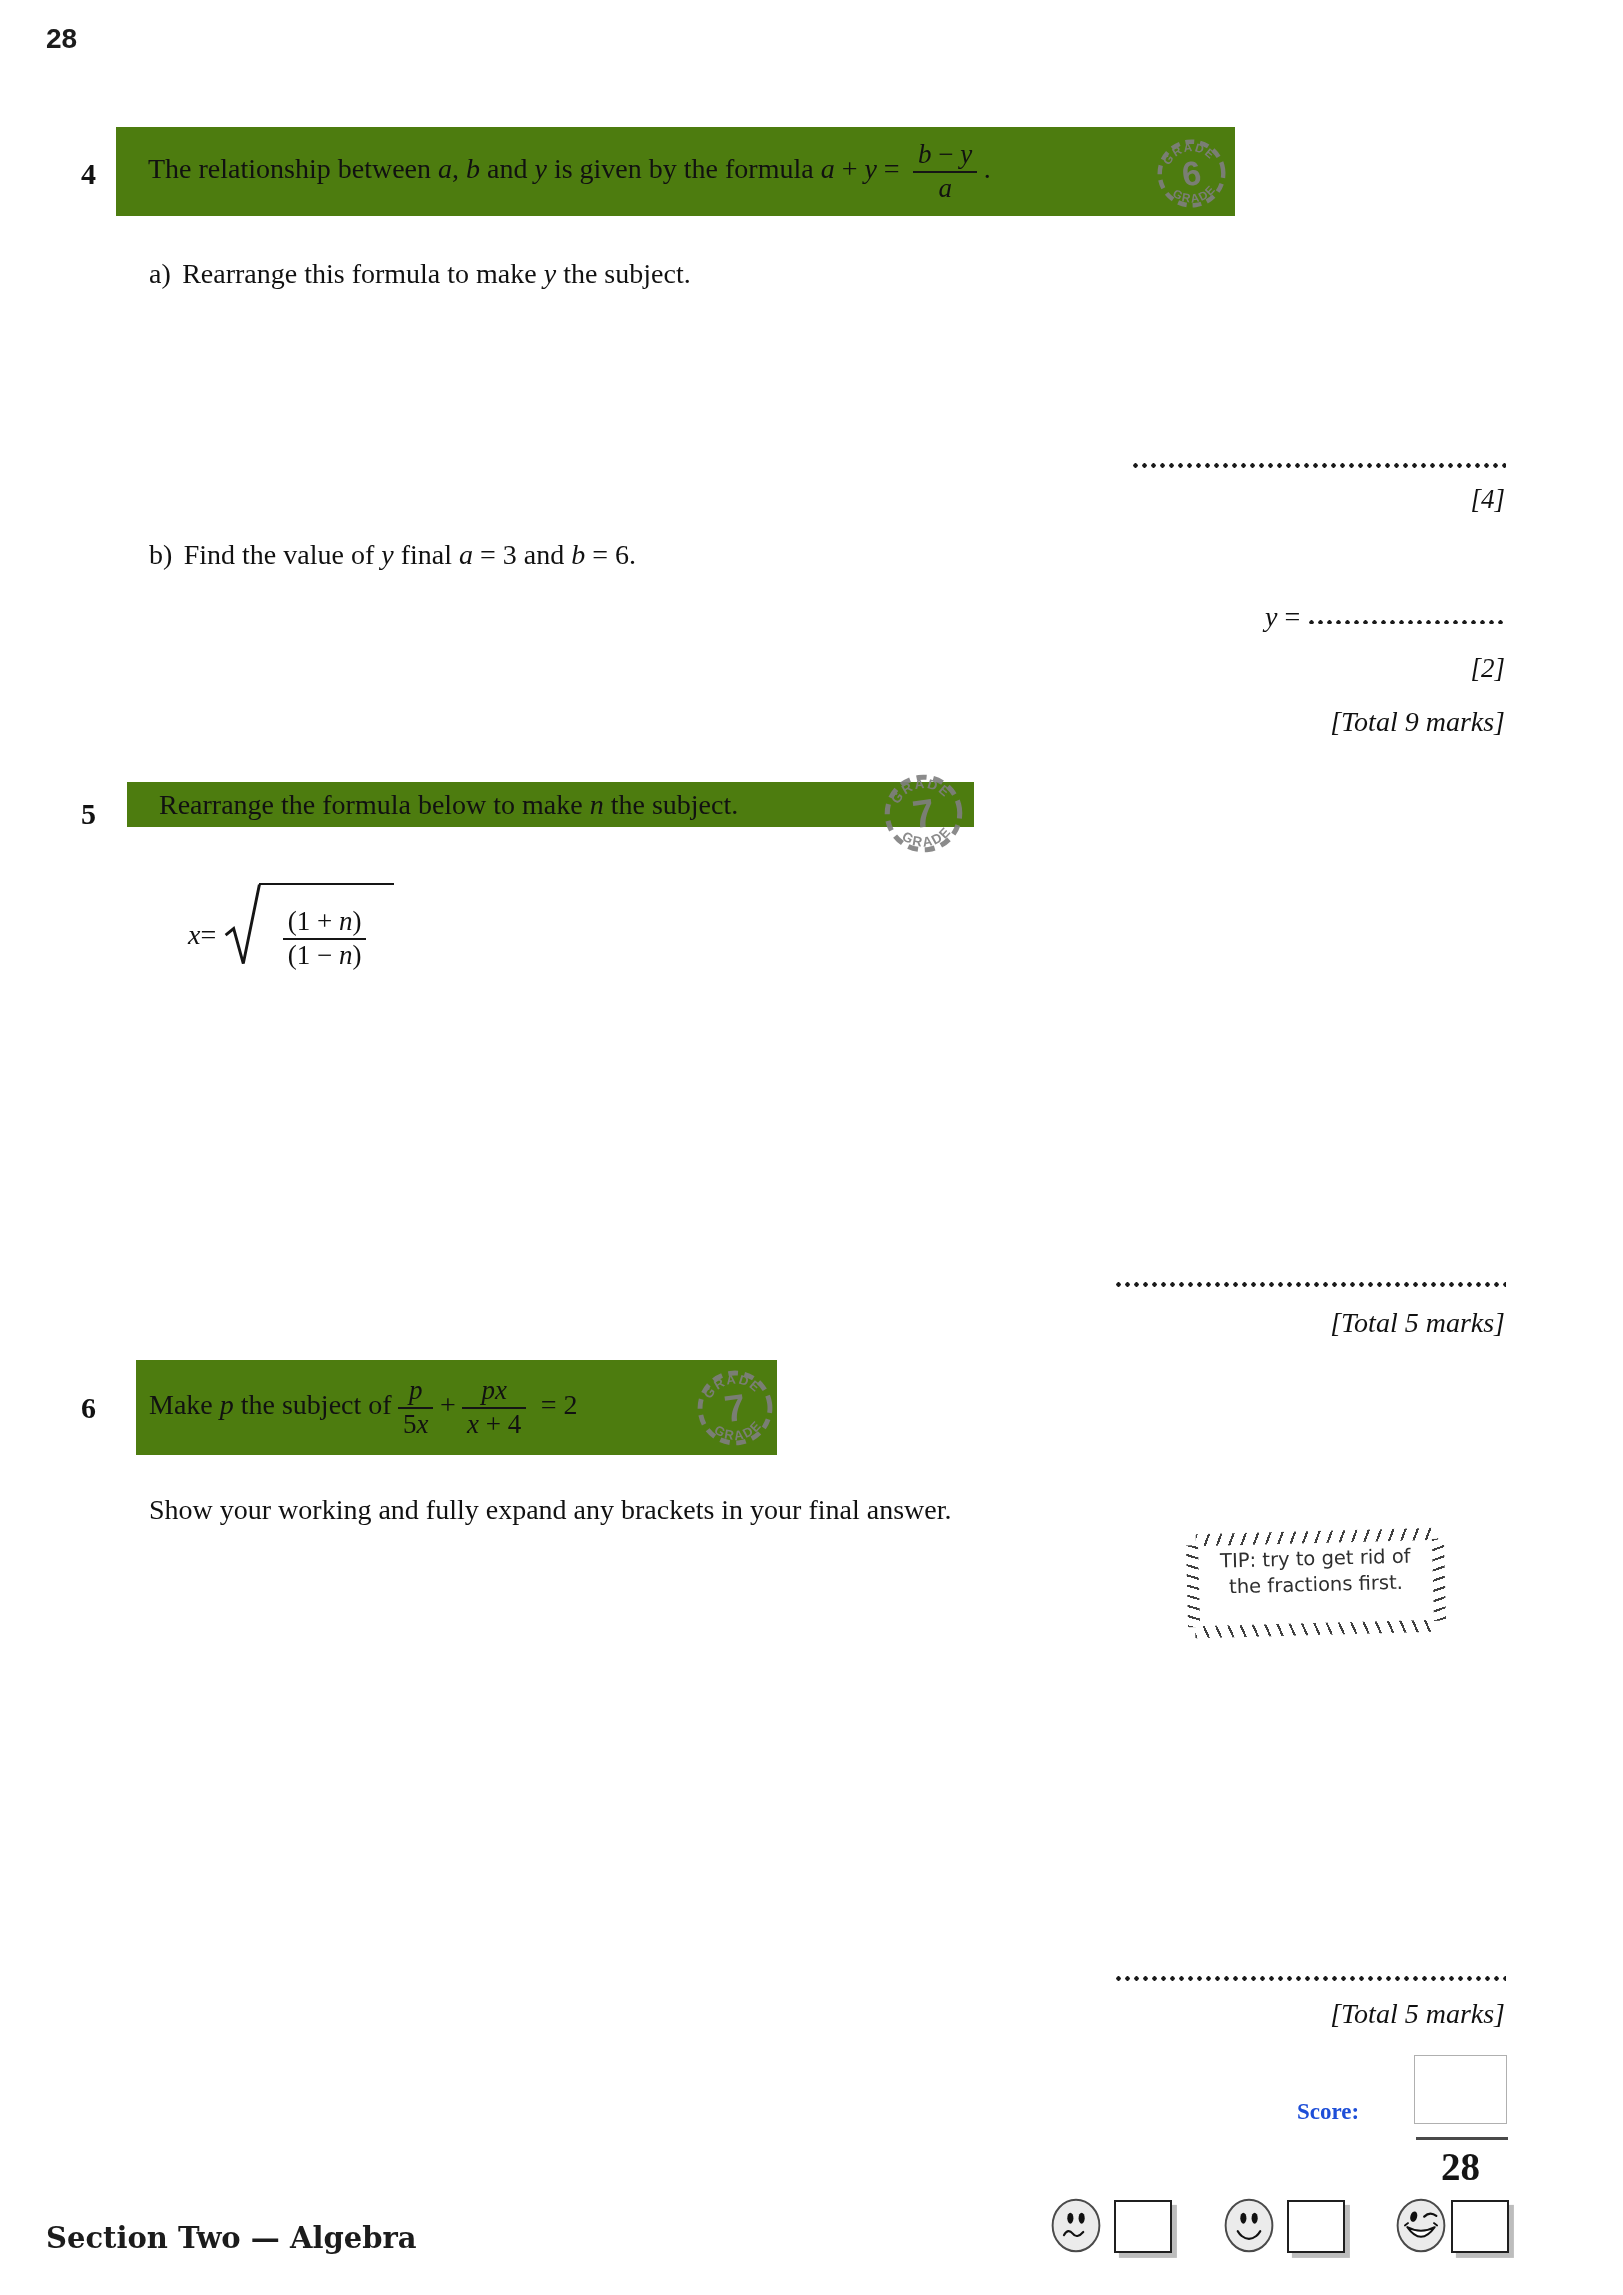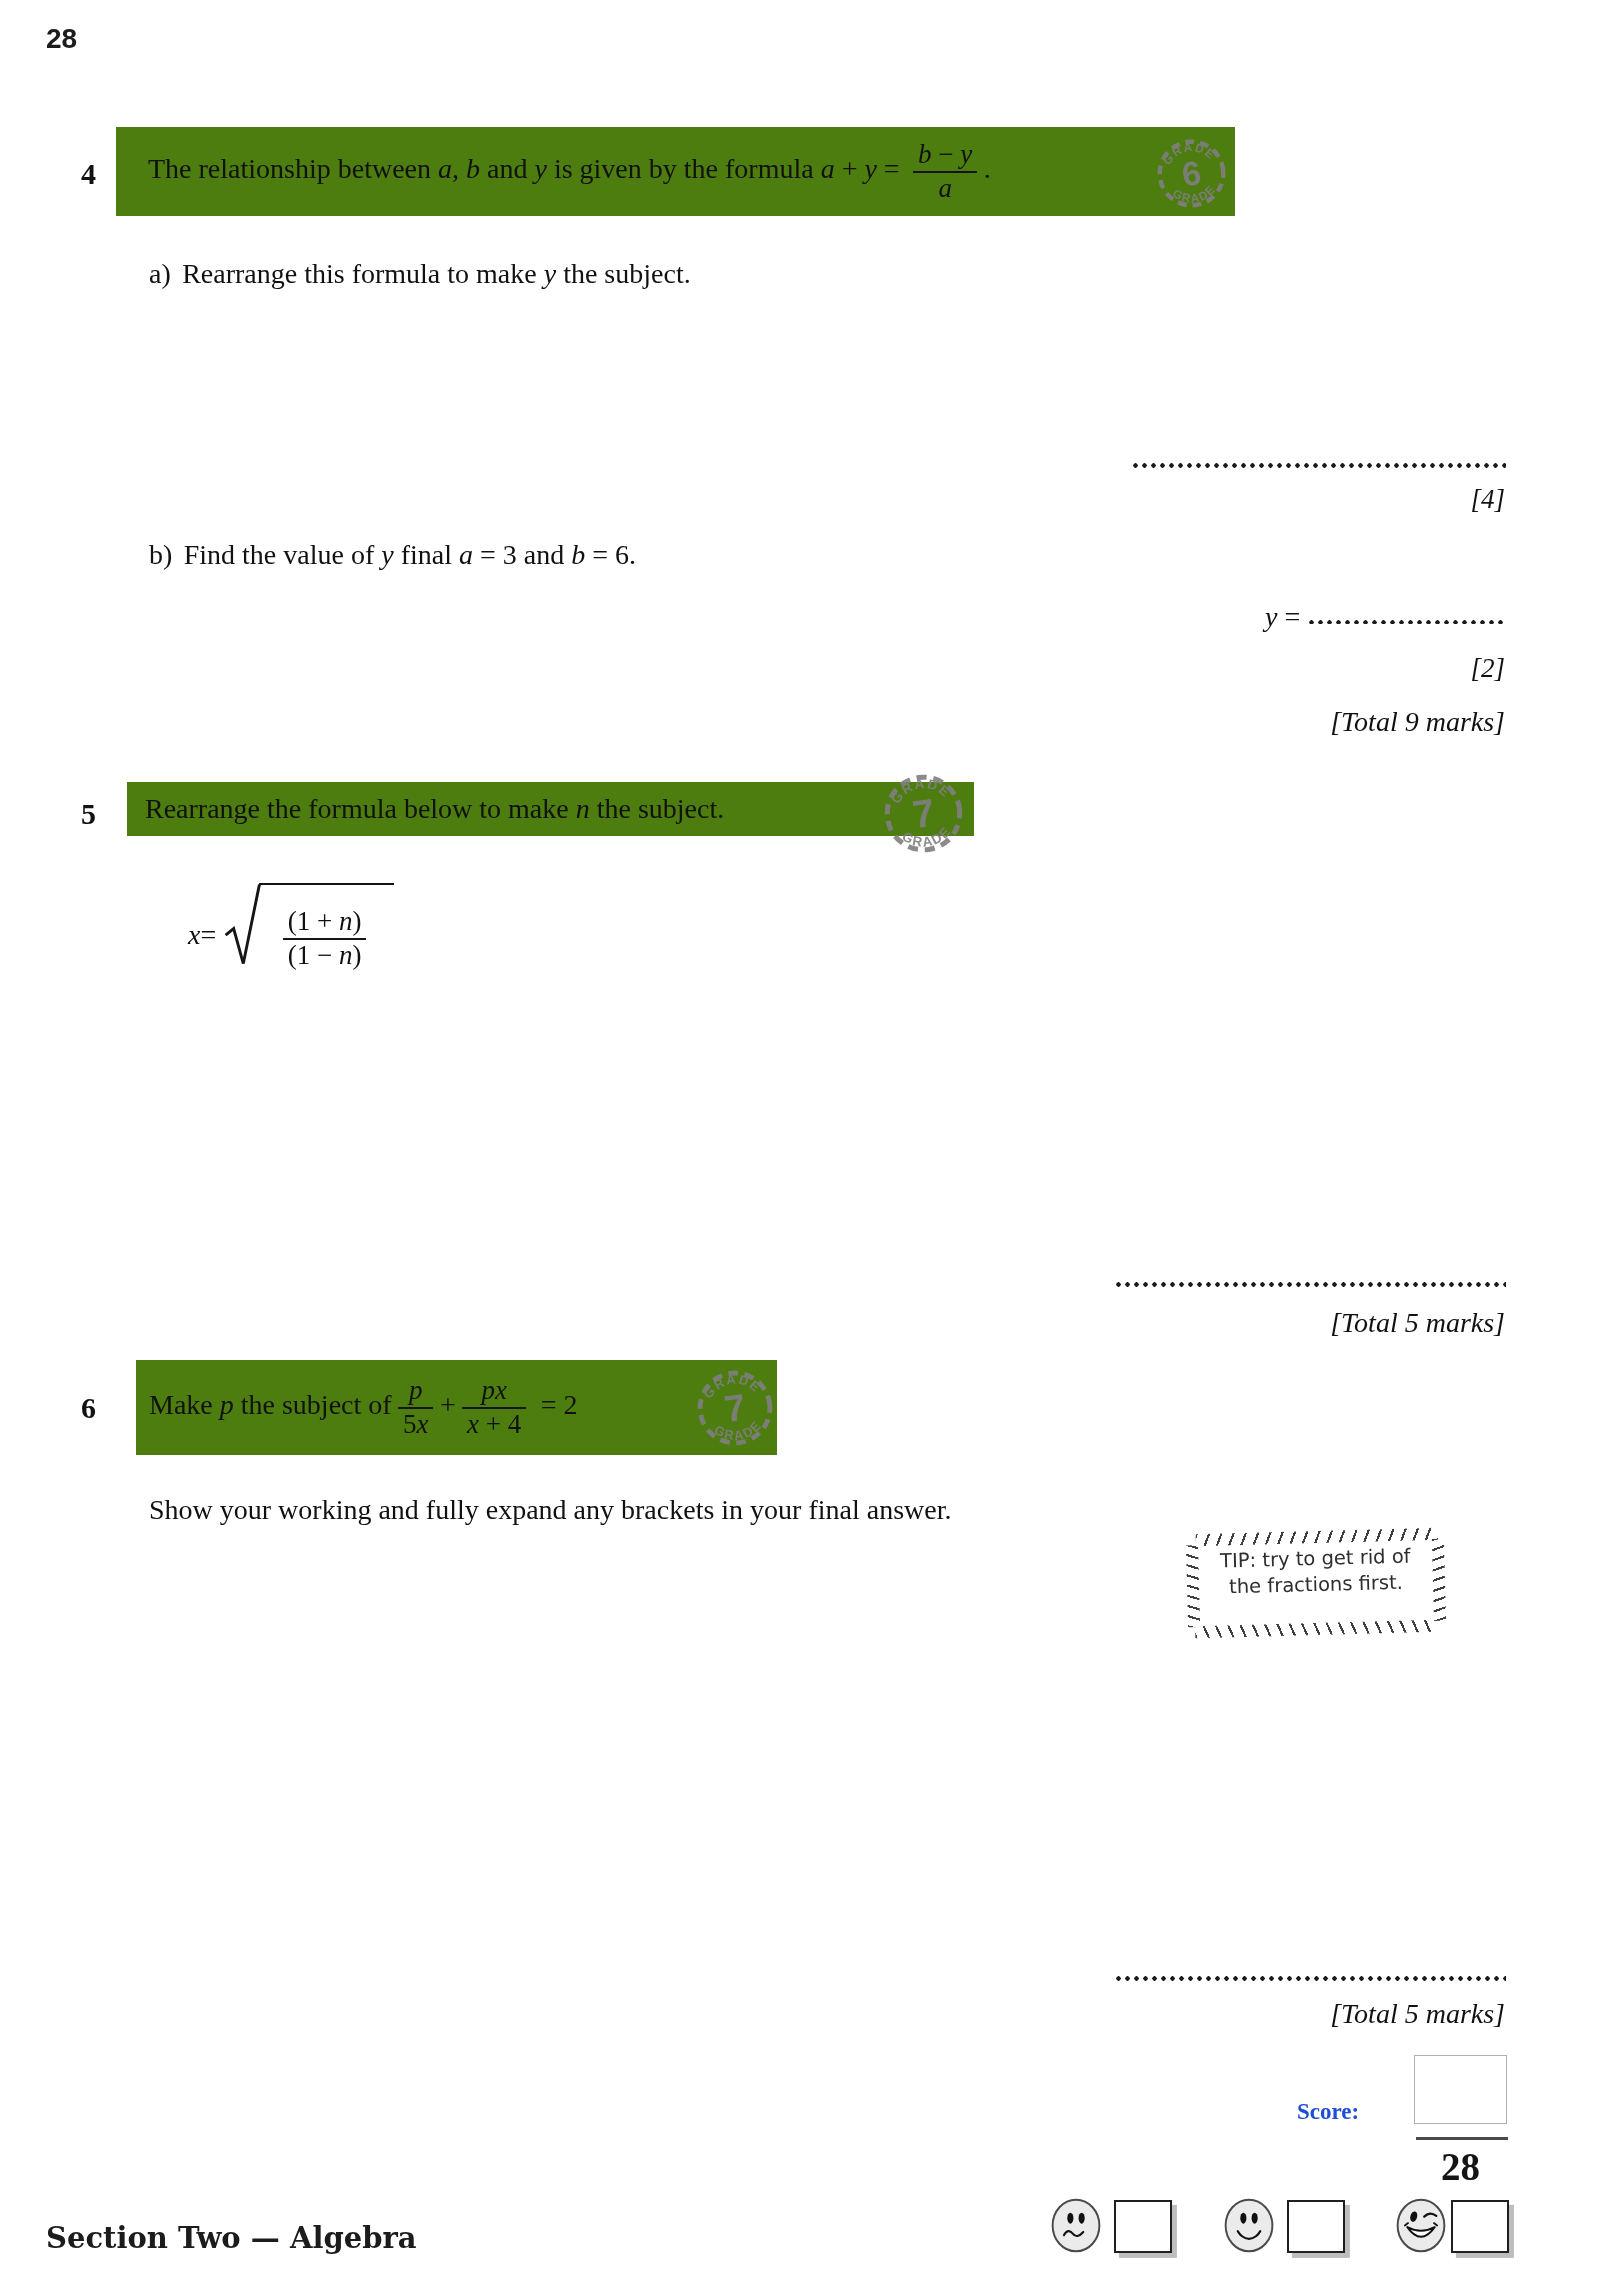--- a/index.html
+++ b/index.html
@@ -114,21 +114,21 @@
   </div>
 
   <div class="ansline" style="left:1265px;top:601px;">
     <span class="v">y</span><span> = </span><span class="dotseg" style="width:197px;"></span>
   </div>
   <div class="marks" style="top:653px;">[2]</div>
   <div class="total" style="top:706px;">[Total 9 marks]</div>
 
   <div class="qnum" style="left:81px;top:797px;">5</div>
 
-  <div class="qbox" style="left:127px;top:782px;width:847px;height:54px;padding-left:18px;box-sizing:border-box;">
+  <div class="qbox" style="left:127px;top:782px;width:847px;height:45px;padding-left:32px;box-sizing:border-box;">
     <div class="qtext">
       <span>Rearrange the formula below to make </span><span class="v">n</span><span> the subject.</span>
     </div>
   </div>
 
   <svg class="stamp" style="left:883px;top:773px;" width="81" height="81" viewBox="0 0 96 96">
     <g transform="rotate(-8 48 48)" opacity="0.9">
       <defs>
         <path id="arcT5" d="M 15,51 A 33,33 0 0 1 81,51"></path>
         <path id="arcB5" d="M 7,46 A 41,41 0 0 0 89,46"></path>

